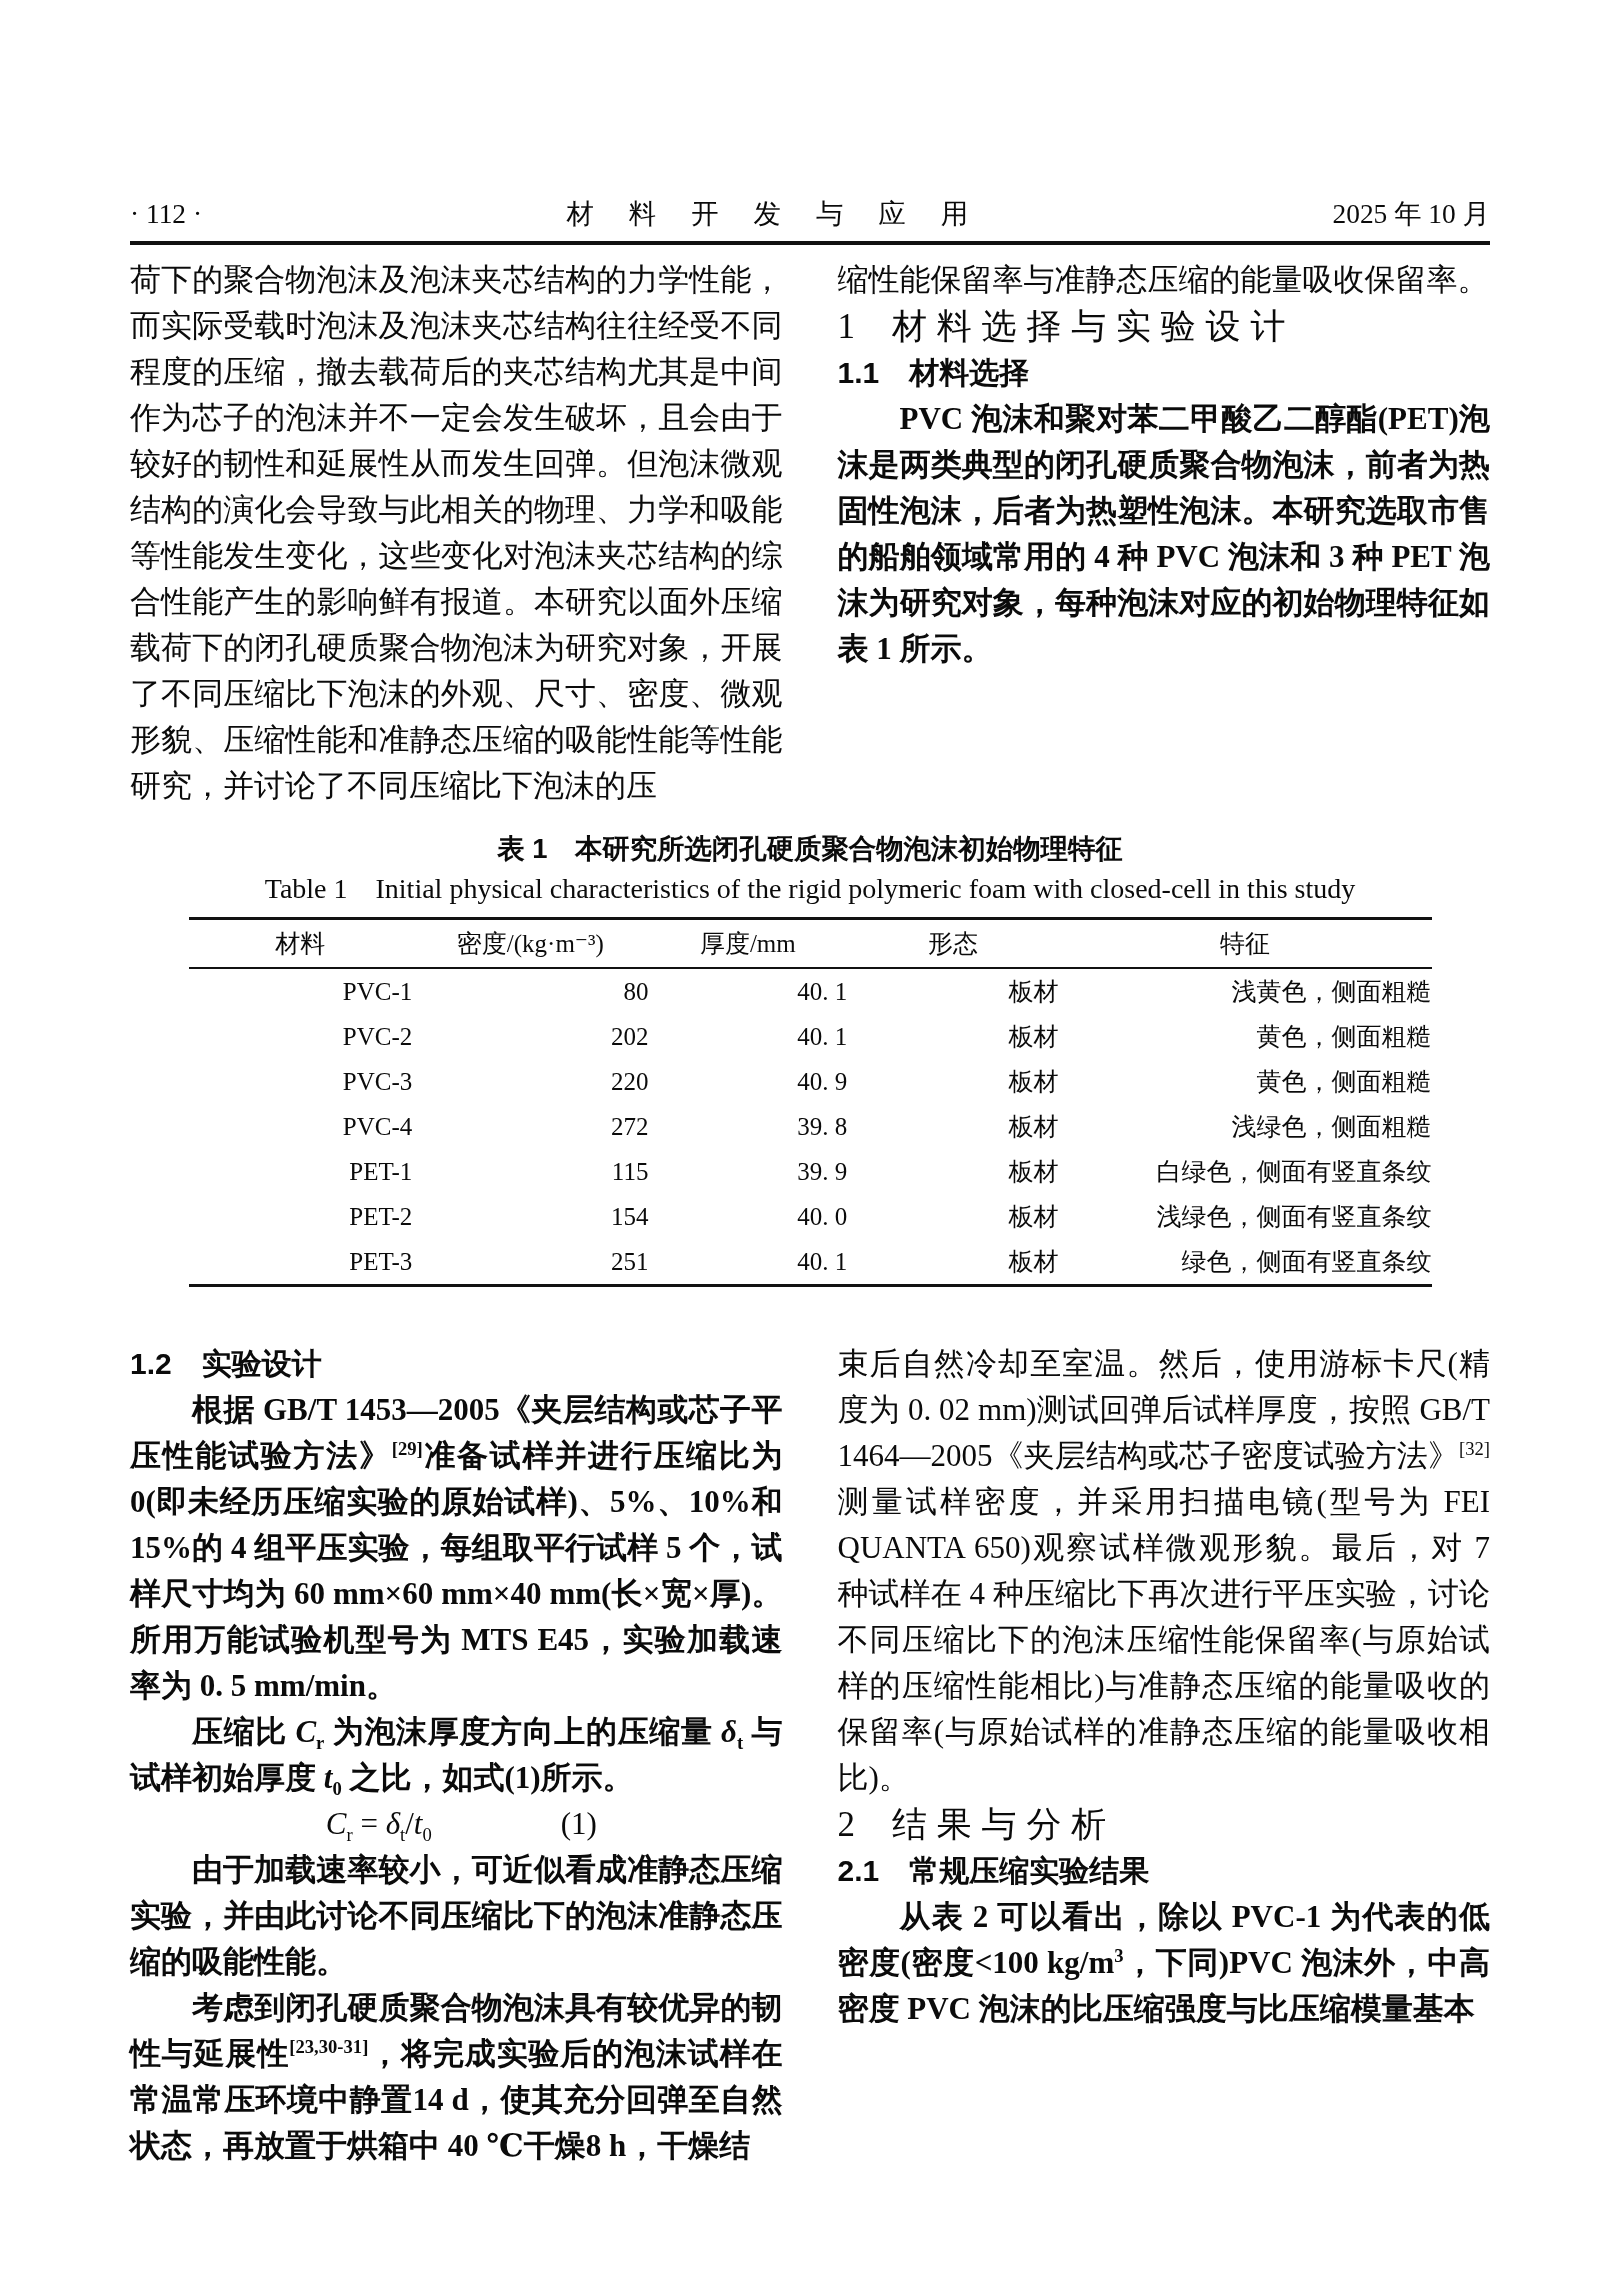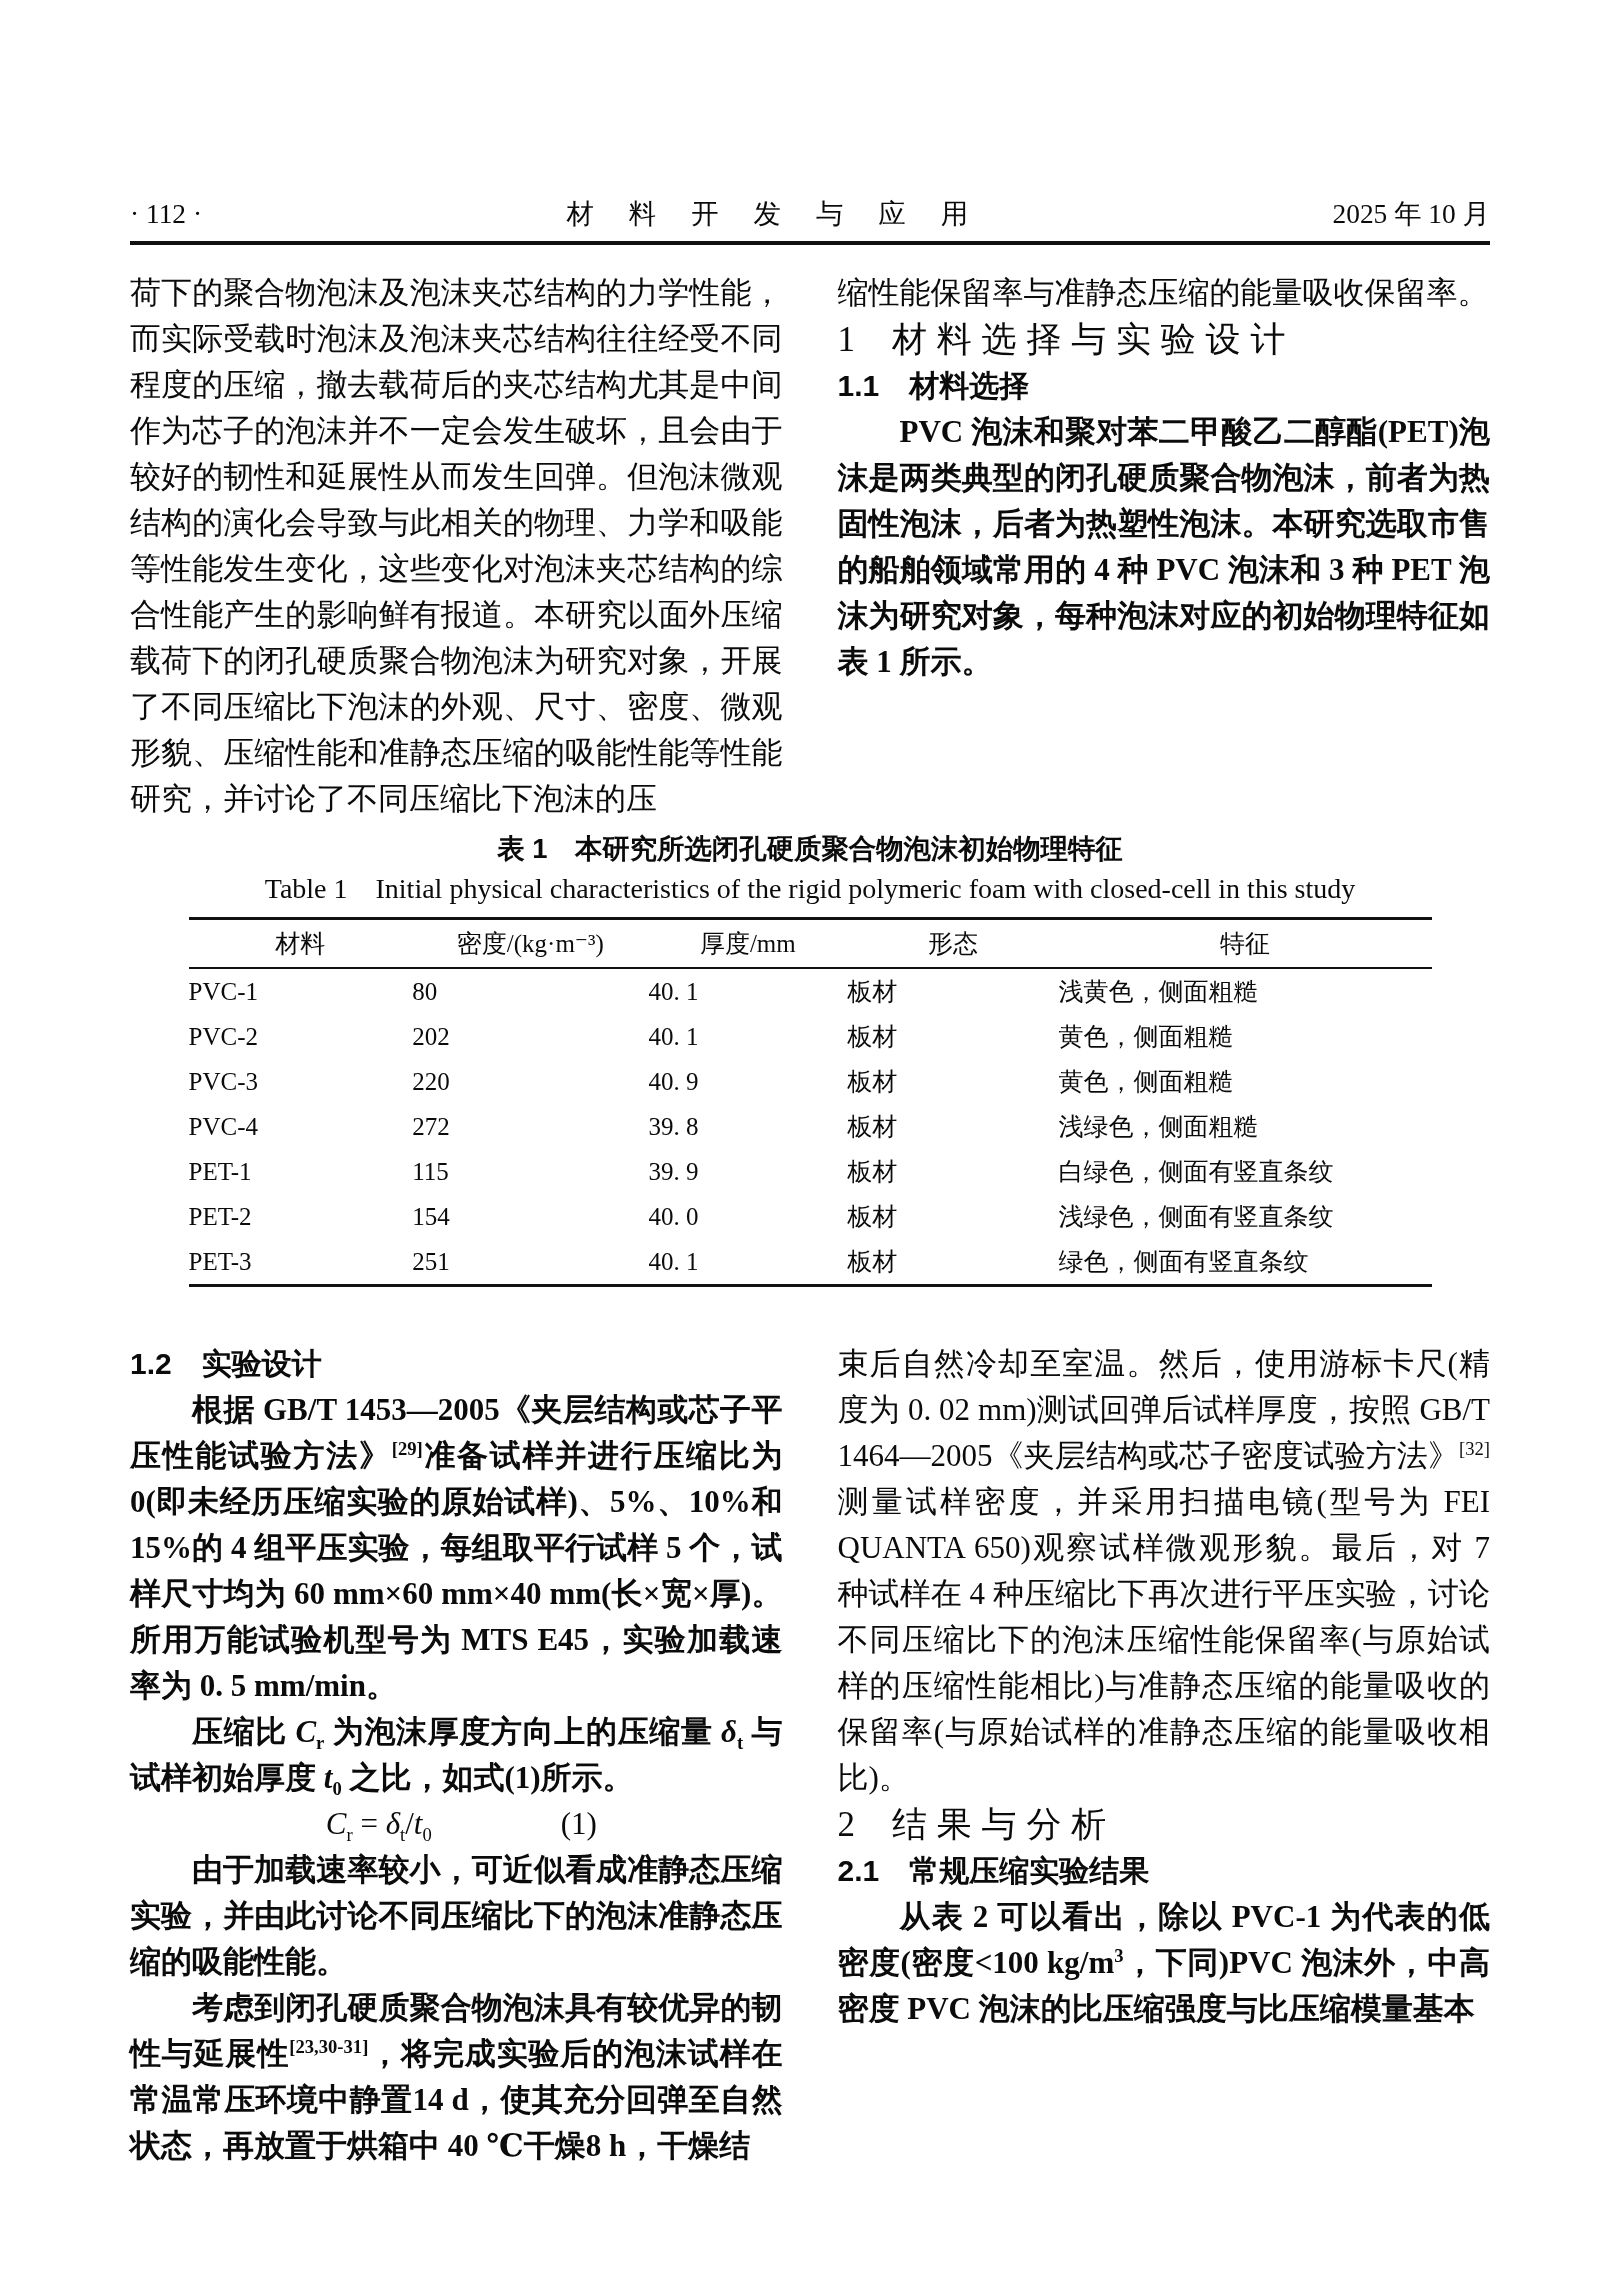--- a/index.html
+++ b/index.html
@@ -14,21 +14,21 @@
   .page-header{
     position:absolute;top:198px;left:130px;width:1360px;
     display:flex;justify-content:space-between;align-items:baseline;
     font-size:27.4px;line-height:33px;
   }
   .journal-title{letter-spacing:35px;text-indent:35px;}
   .header-rule{position:absolute;top:241px;left:130px;width:1360px;height:3.9px;background:#111;}
 
   
   .region{position:absolute;left:130px;width:1360px;display:flex;gap:55px;}
-  .region1{top:257px;margin-top:13px;}
+  .region1{top:257px;}
   .region2{top:1325px;margin-top:16px;}
   .col{width:653px;}
 
   p.body{
     margin:0;font-size:31px;line-height:46px;
     text-align:justify;text-justify:inter-character;
   }
   p.indent{text-indent:2em;font-weight:bold;}
 
   h2.sec{
@@ -63,21 +63,21 @@
   .tbl-title-en{font-size:28px;line-height:33px;margin-top:5.9px;}
   table.data{
     width:1243px;margin:11.8px auto 0;border-collapse:collapse;
     border-top:3.9px solid #111;border-bottom:3.9px solid #111;
     font-size:25px;
   }
   table.data th{
     font-weight:normal;line-height:47px;padding:0;
     border-bottom:2px solid #111;
   }
-  table.data td{line-height:45px;padding:0;text-align:left;margin-top:44px;}
+  table.data td{line-height:45px;padding:0;text-align:right;margin-top:44px;}
 </style>
 </head>
 <body>
 
 <div class="page">
 
   <header class="page-header">
     <span>· 112 ·</span>
     <span class="journal-title">材料开发与应用</span>
     <span>2025 年 10 月</span>

